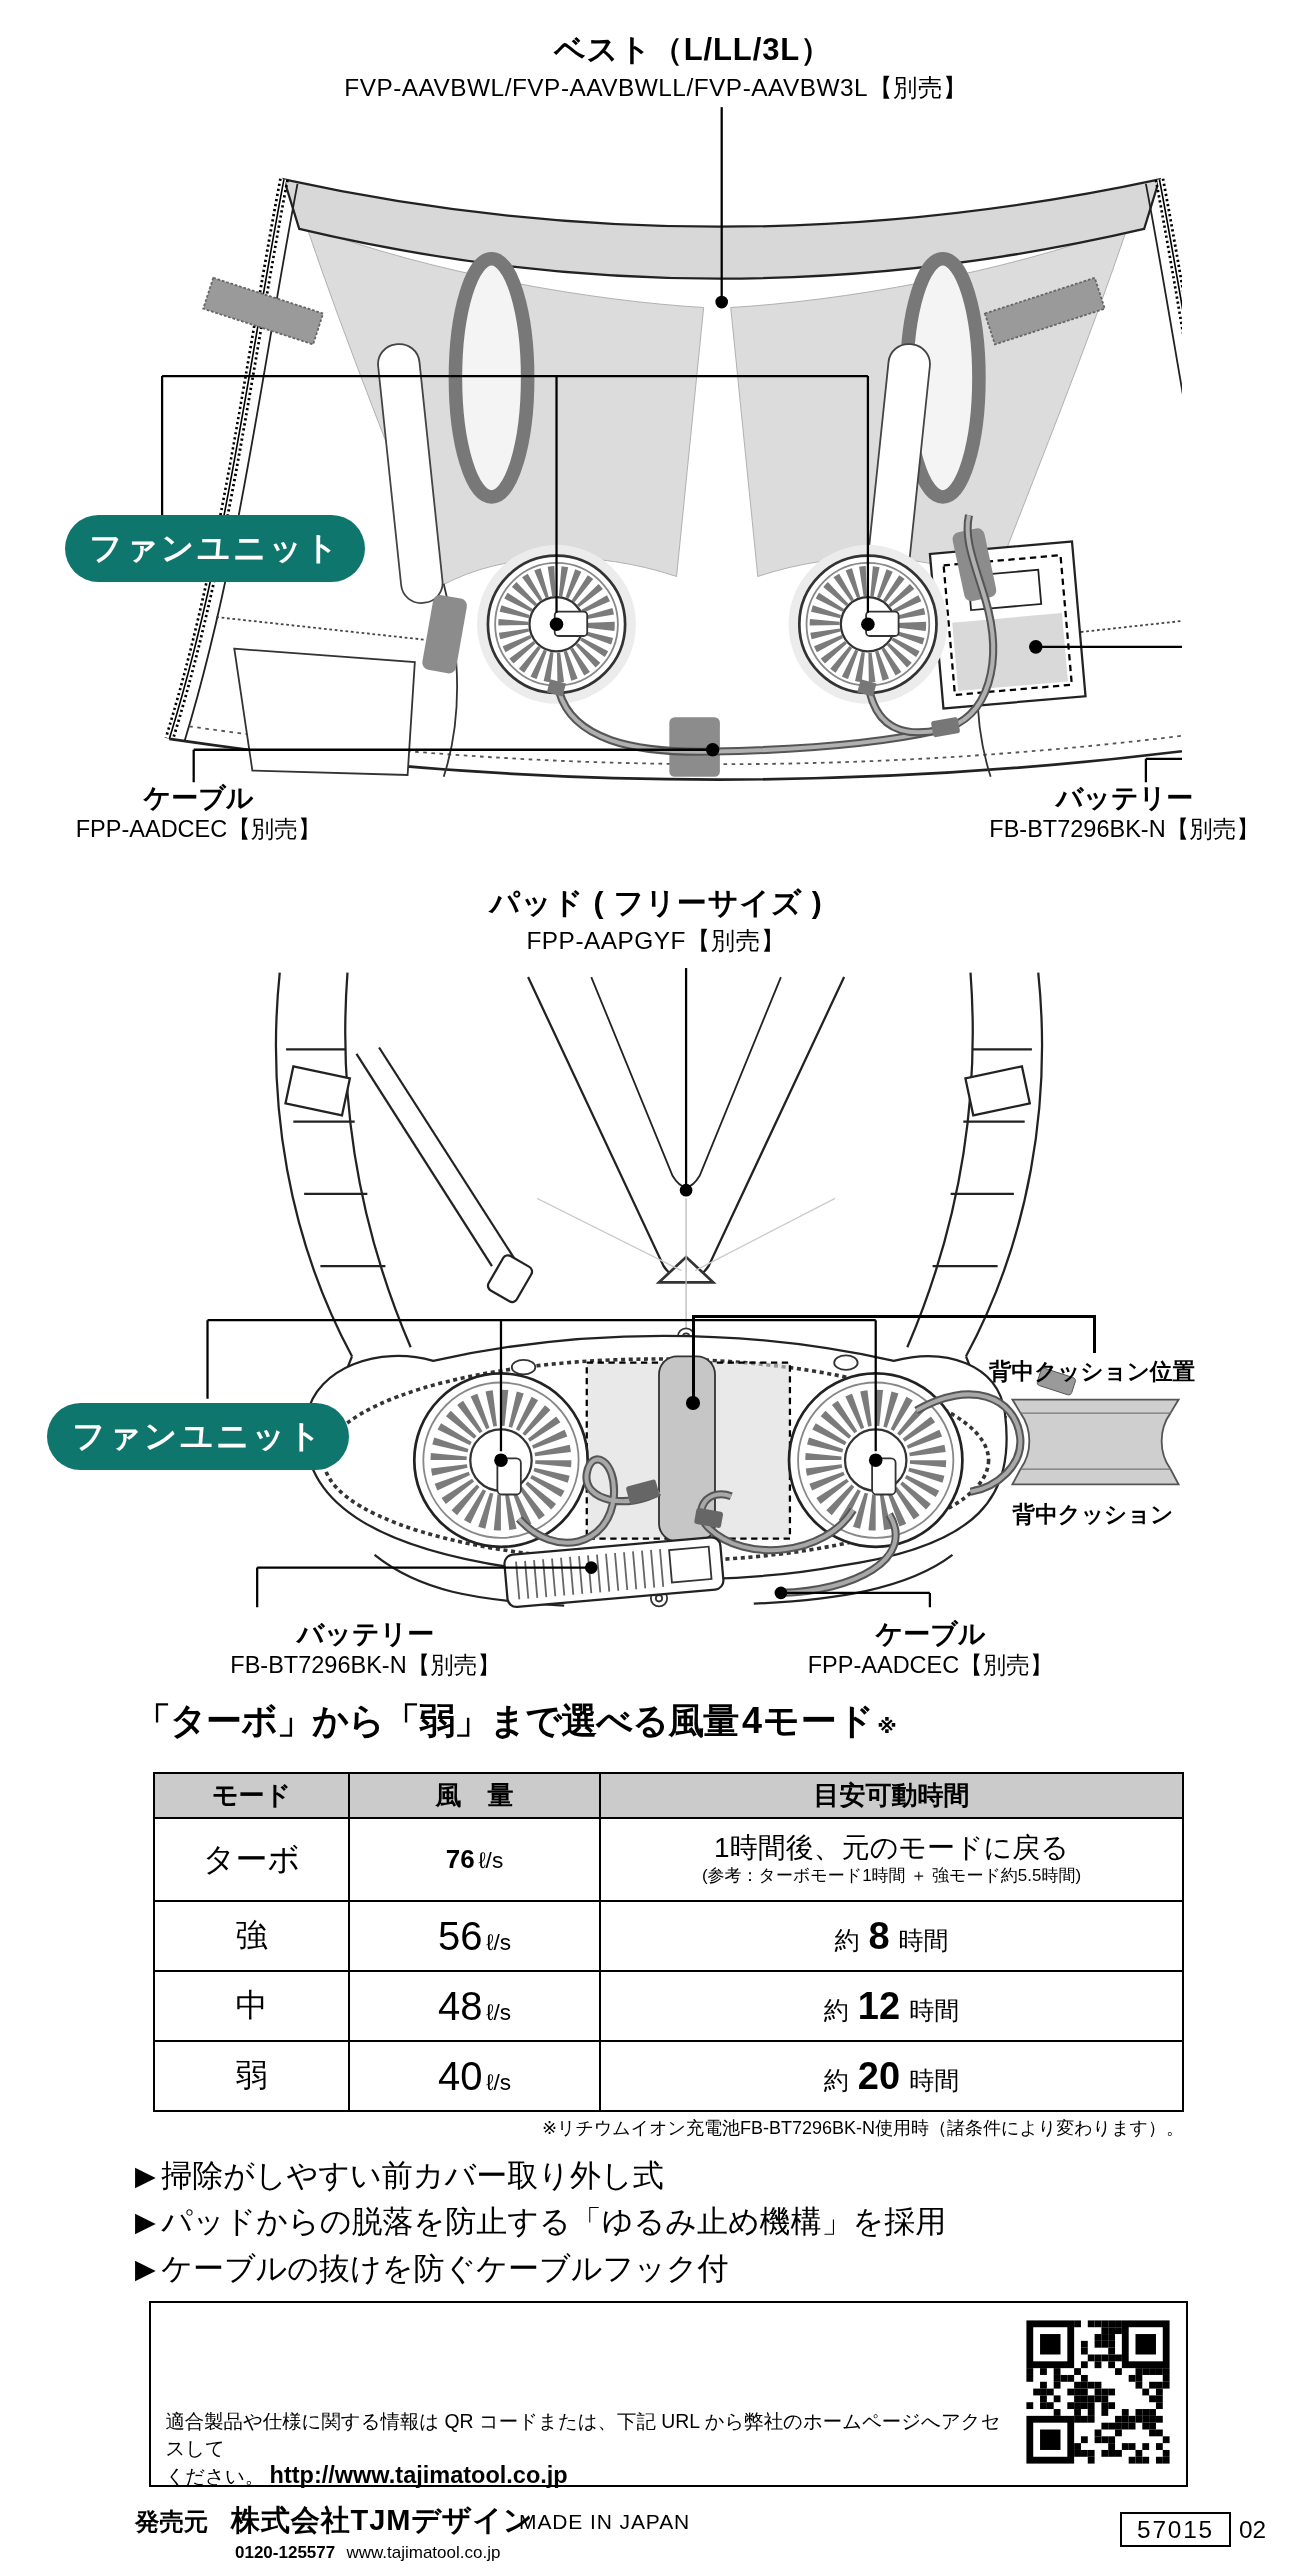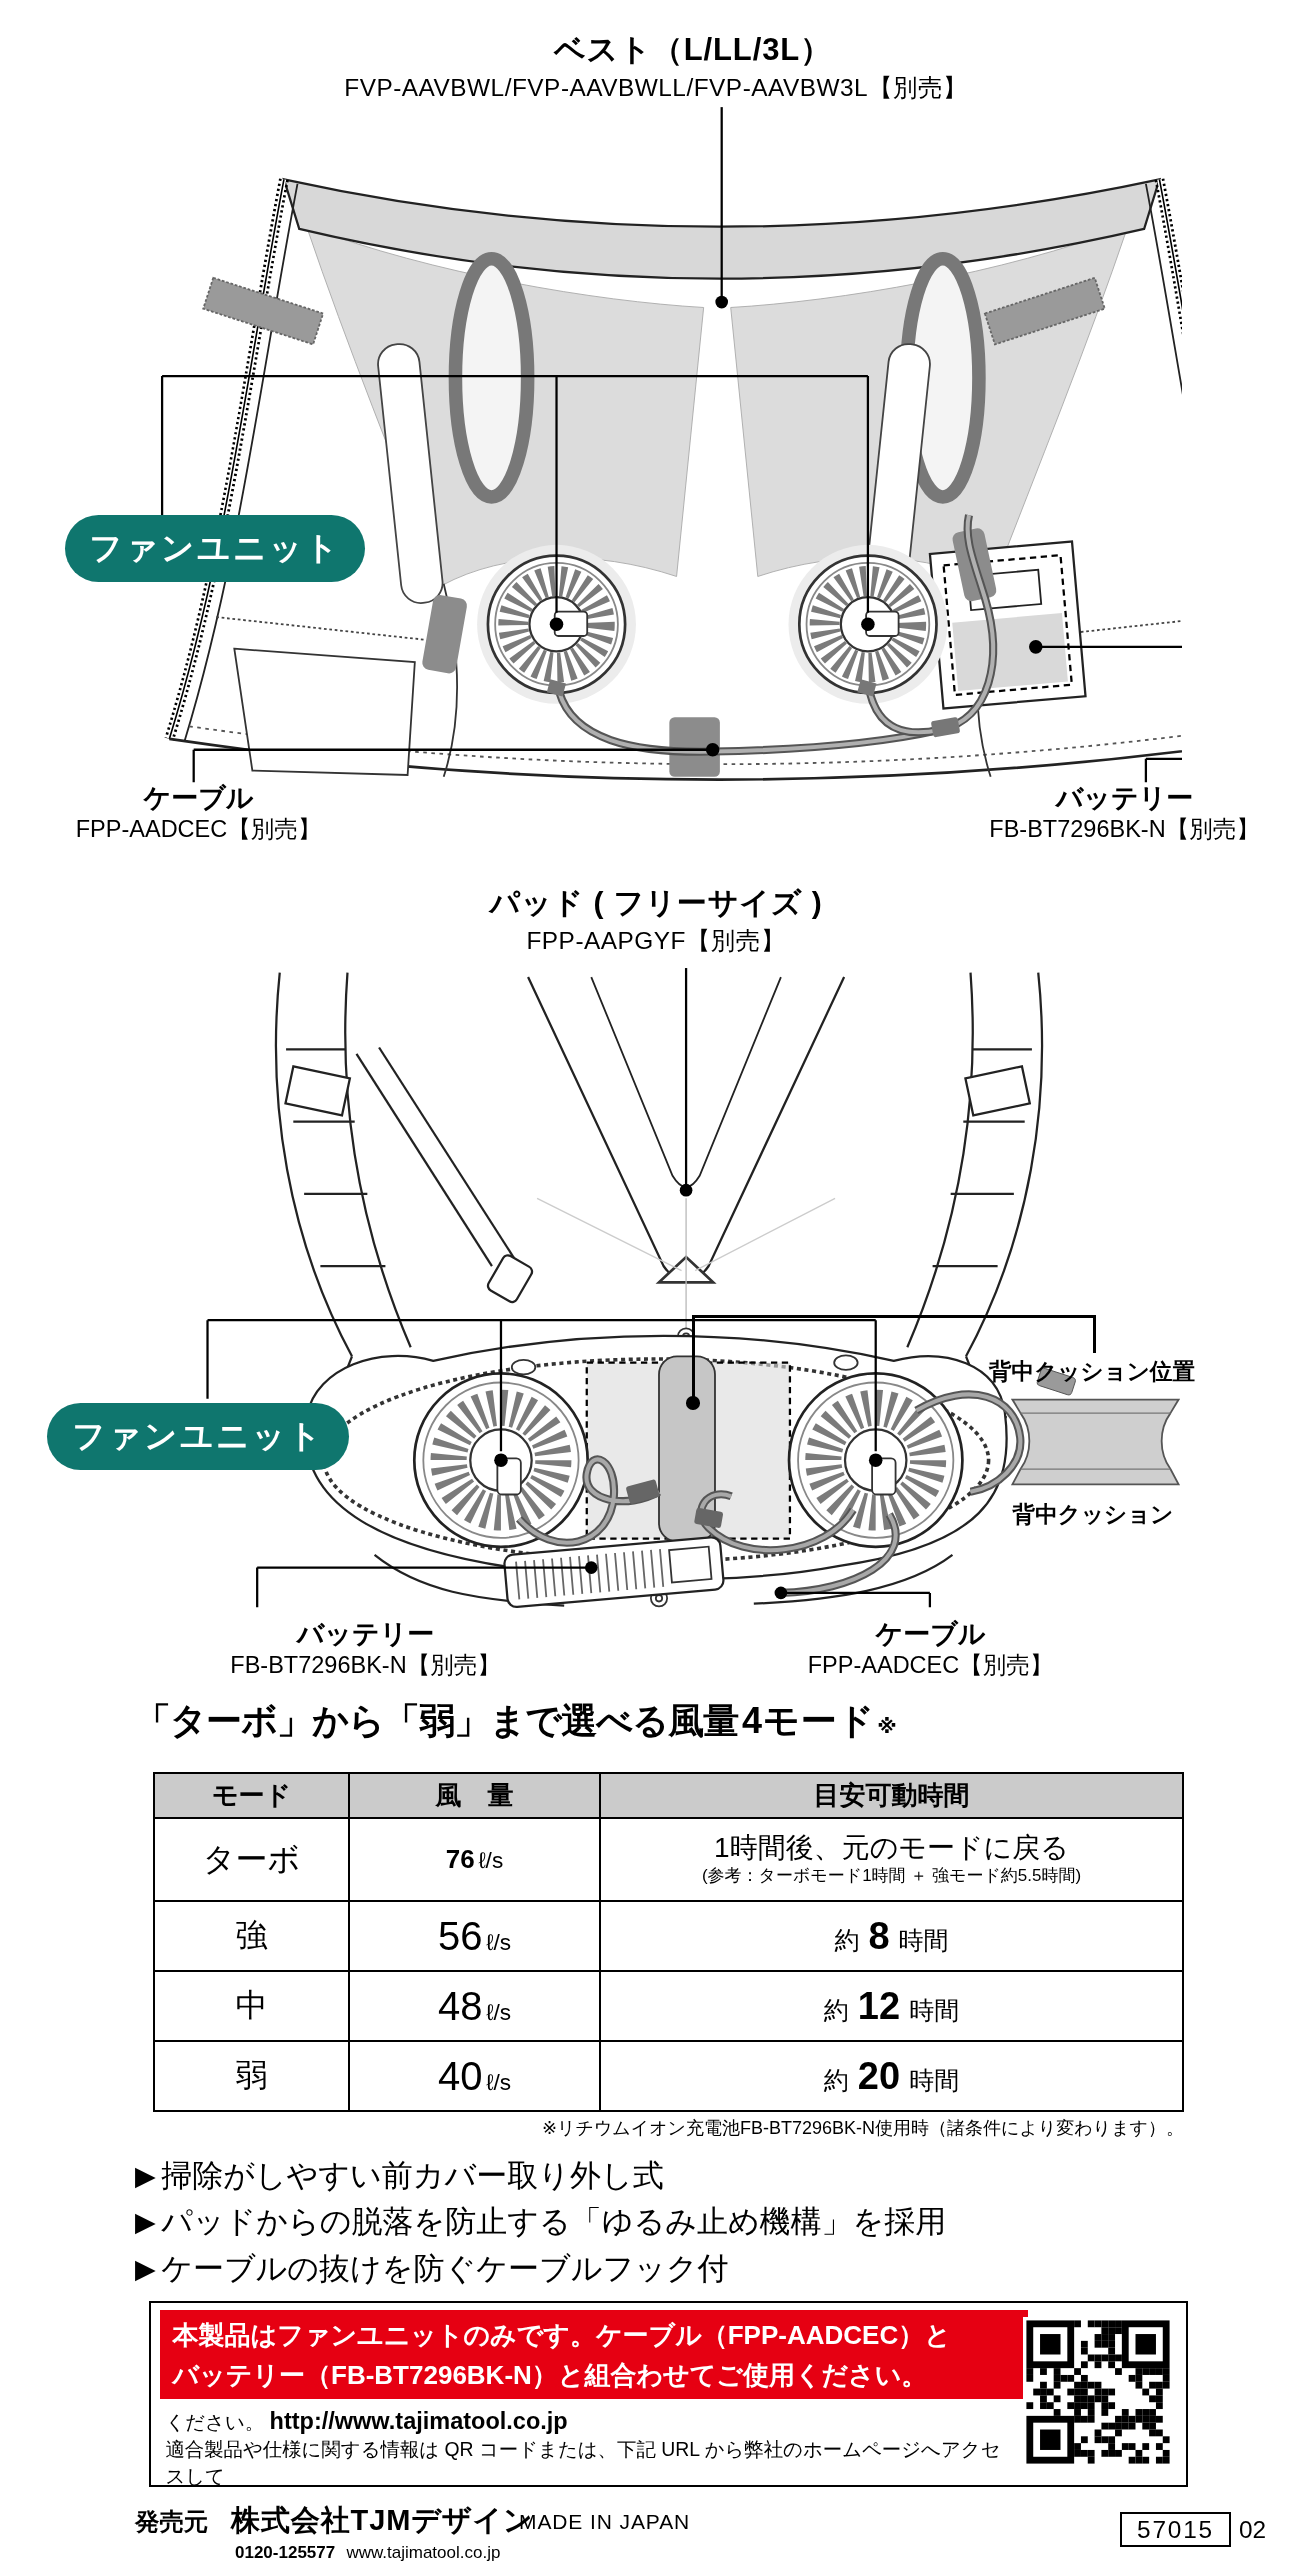--- a/index.html
+++ b/index.html
@@ -342,30 +342,26 @@
   <div class="abs feature" style="left:135px;top:2199px;">
     <span class="tri">▶</span>
     <span>パッドからの脱落を防止する「ゆるみ止め機構」を採用</span>
   </div>
   <div class="abs feature" style="left:135px;top:2246px;">
     <span class="tri">▶</span>
     <span>ケーブルの抜けを防ぐケーブルフック付</span>
   </div>
 
   <div id="notice-box" class="abs" style="left:149px;top:2301px;width:1035px;height:182px;">
-    <div id="warning-red" class="abs" style="left:9px;top:7.2px;width:843px;">
-      <div>本製品はファンユニットのみです。ケーブル（FPP-AADCEC）と</div>
-      <div>バッテリー（FB-BT7296BK-N）と組合わせてご使用ください。</div>
-    </div>
     <div class="abs" style="left:14.4px;top:105px;width:849px;">
+      <div class="info-line">適合製品や仕様に関する情報は QR コードまたは、下記 URL から弊社のホームページへアクセスして</div>
       <div class="info-line">
         <span>ください。</span>
         <span class="info-url">http://www.tajimatool.co.jp</span>
       </div>
-      <div class="info-line">適合製品や仕様に関する情報は QR コードまたは、下記 URL から弊社のホームページへアクセスして</div>
     </div>
     <svg id="qr-svg" class="abs" style="right:12.6px;top:14.4px;" width="150" height="150" viewBox="0 0 132 132">
       <rect x="0" y="0" width="132" height="132" fill="#fff"></rect>
     <rect x="3" y="3" width="42" height="42" fill="#000"></rect>
         <rect x="9" y="9" width="30" height="30" fill="#fff"></rect>
         <rect x="15" y="15" width="18" height="18" fill="#000"></rect>
         <rect x="87" y="3" width="42" height="42" fill="#000"></rect>
         <rect x="93" y="9" width="30" height="30" fill="#fff"></rect>
         <rect x="99" y="15" width="18" height="18" fill="#000"></rect>
         <rect x="3" y="87" width="42" height="42" fill="#000"></rect>

